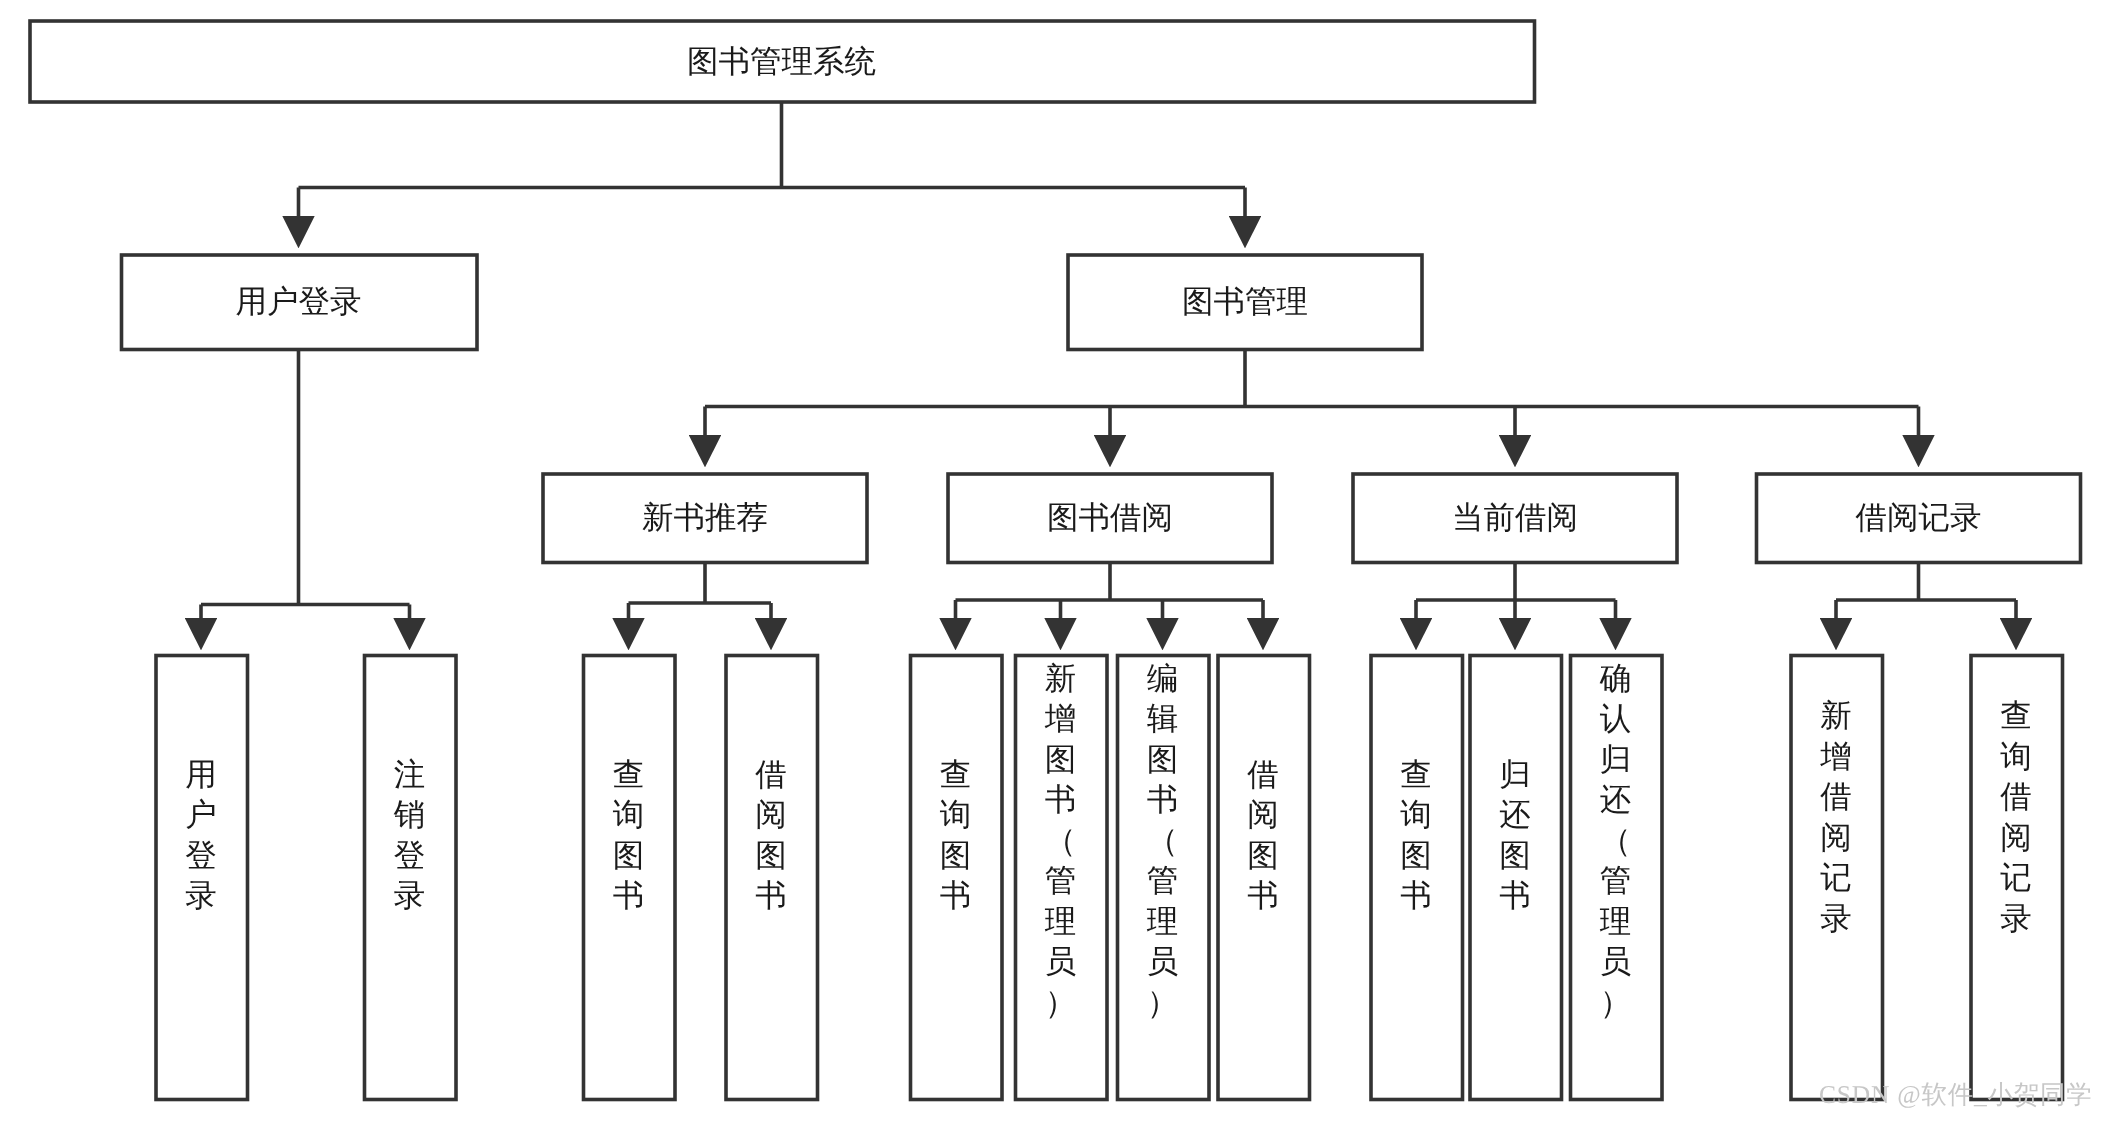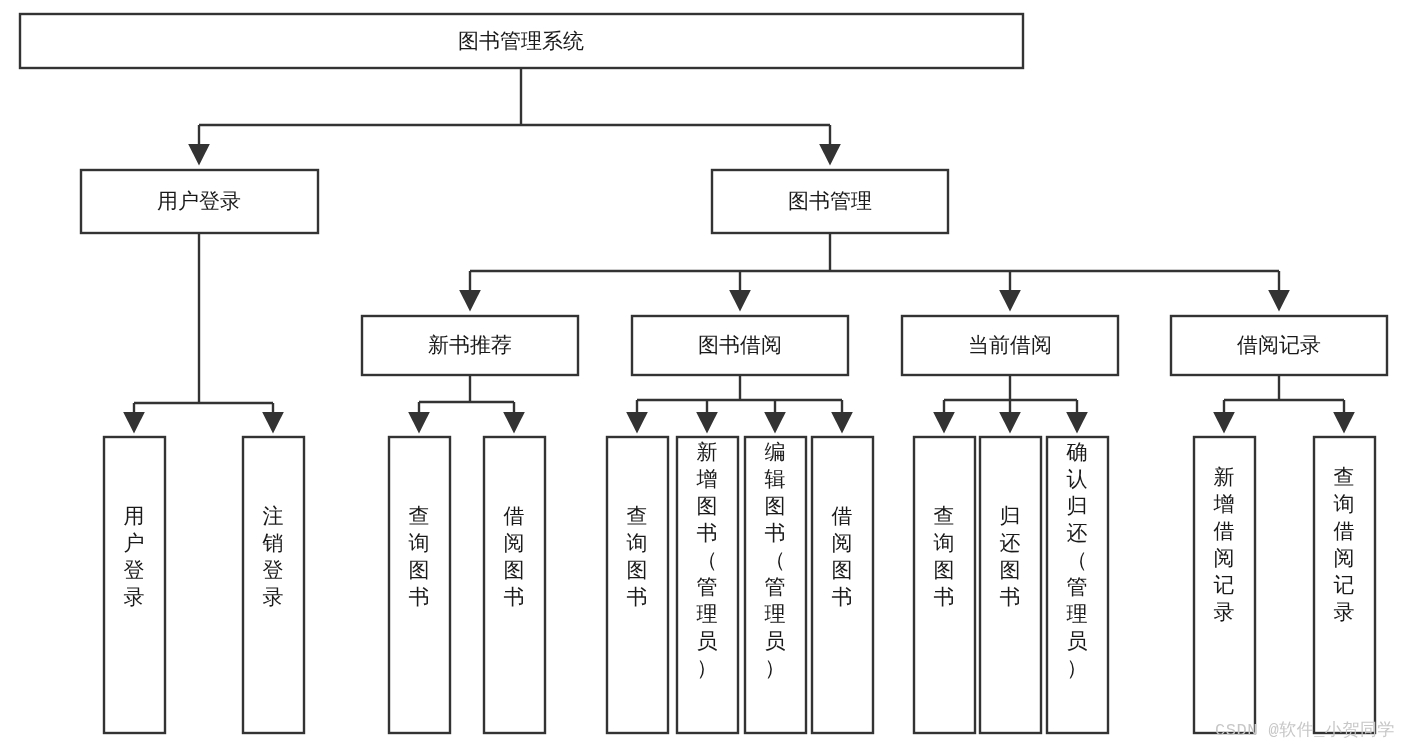--- a/index.html
+++ b/index.html
@@ -42,21 +42,21 @@
     stroke-width: 2.4;
     fill: none;
   }
   .edge-arrow {
     fill: #333333;
   }
   .watermark {
     position: absolute;
     right: 10px;
     bottom: 6px;
-    font-family: Liberation Mono, monospace;
+    font-family: Liberation Serif, serif;
     font-size: 17px;
     color: #c7c7c7;
     white-space: nowrap;
     letter-spacing: 0.5px;
     user-select: none;
   }
 </style>
 </head>
 <body>
 

